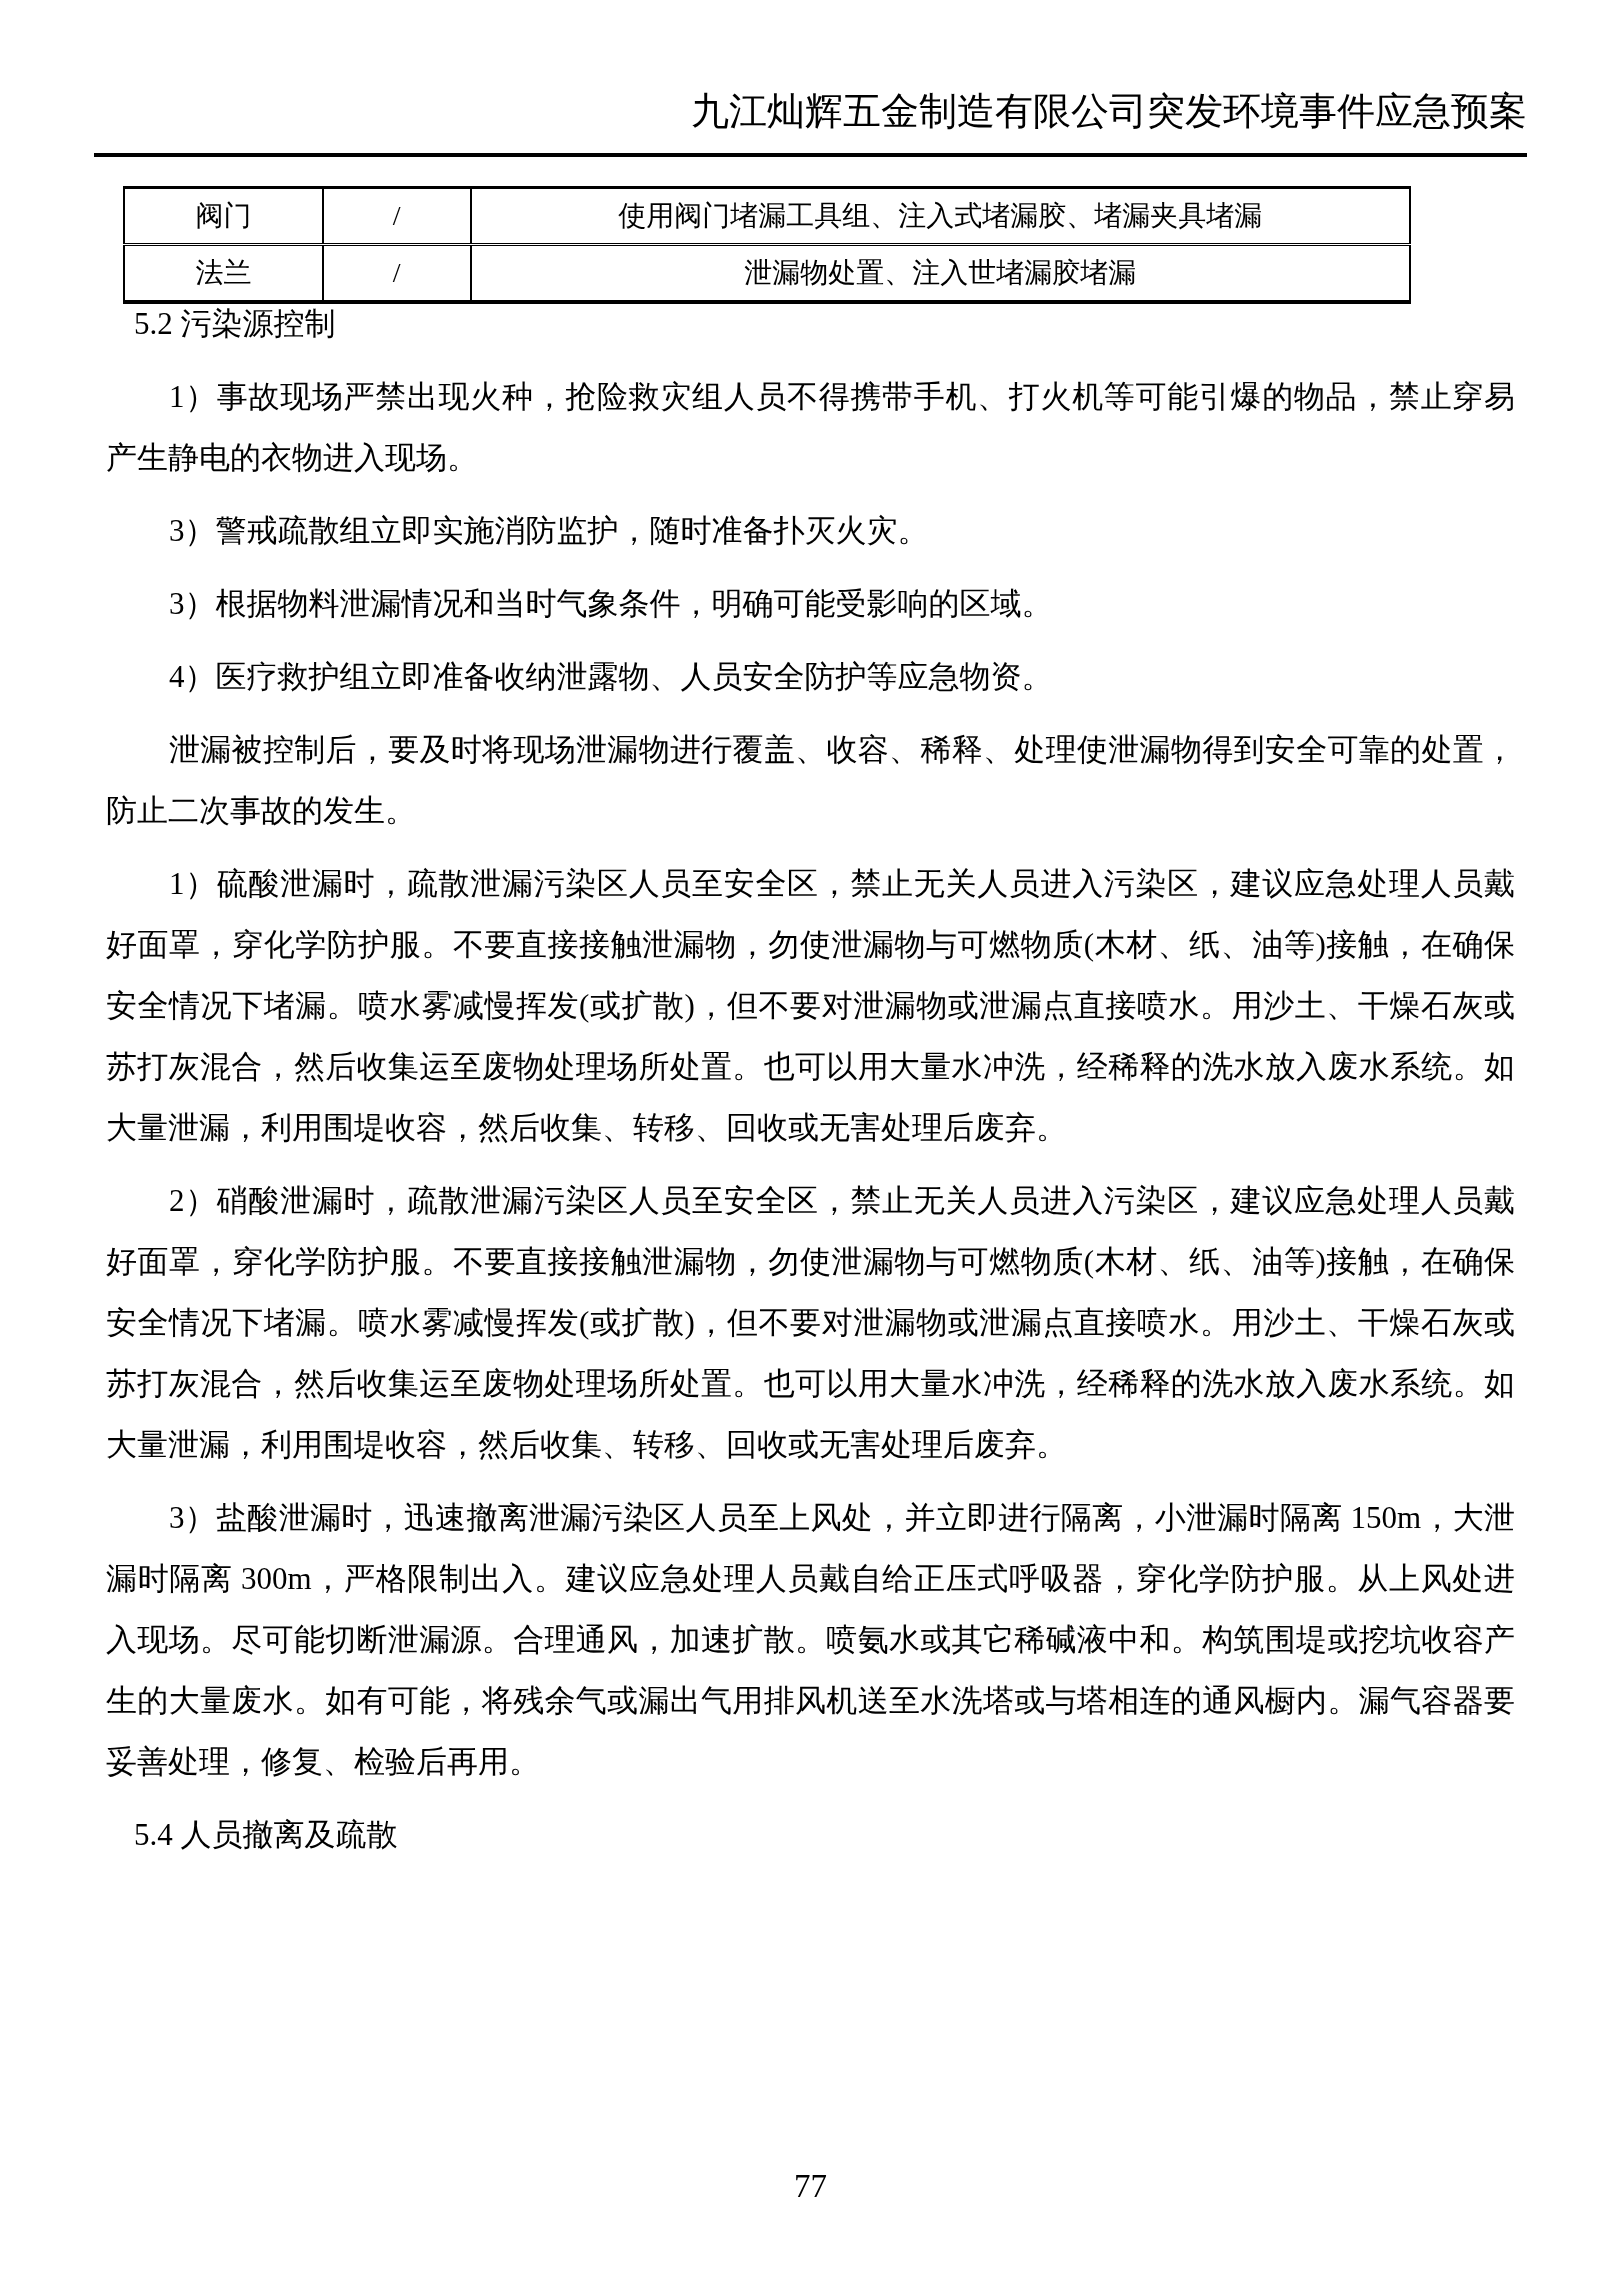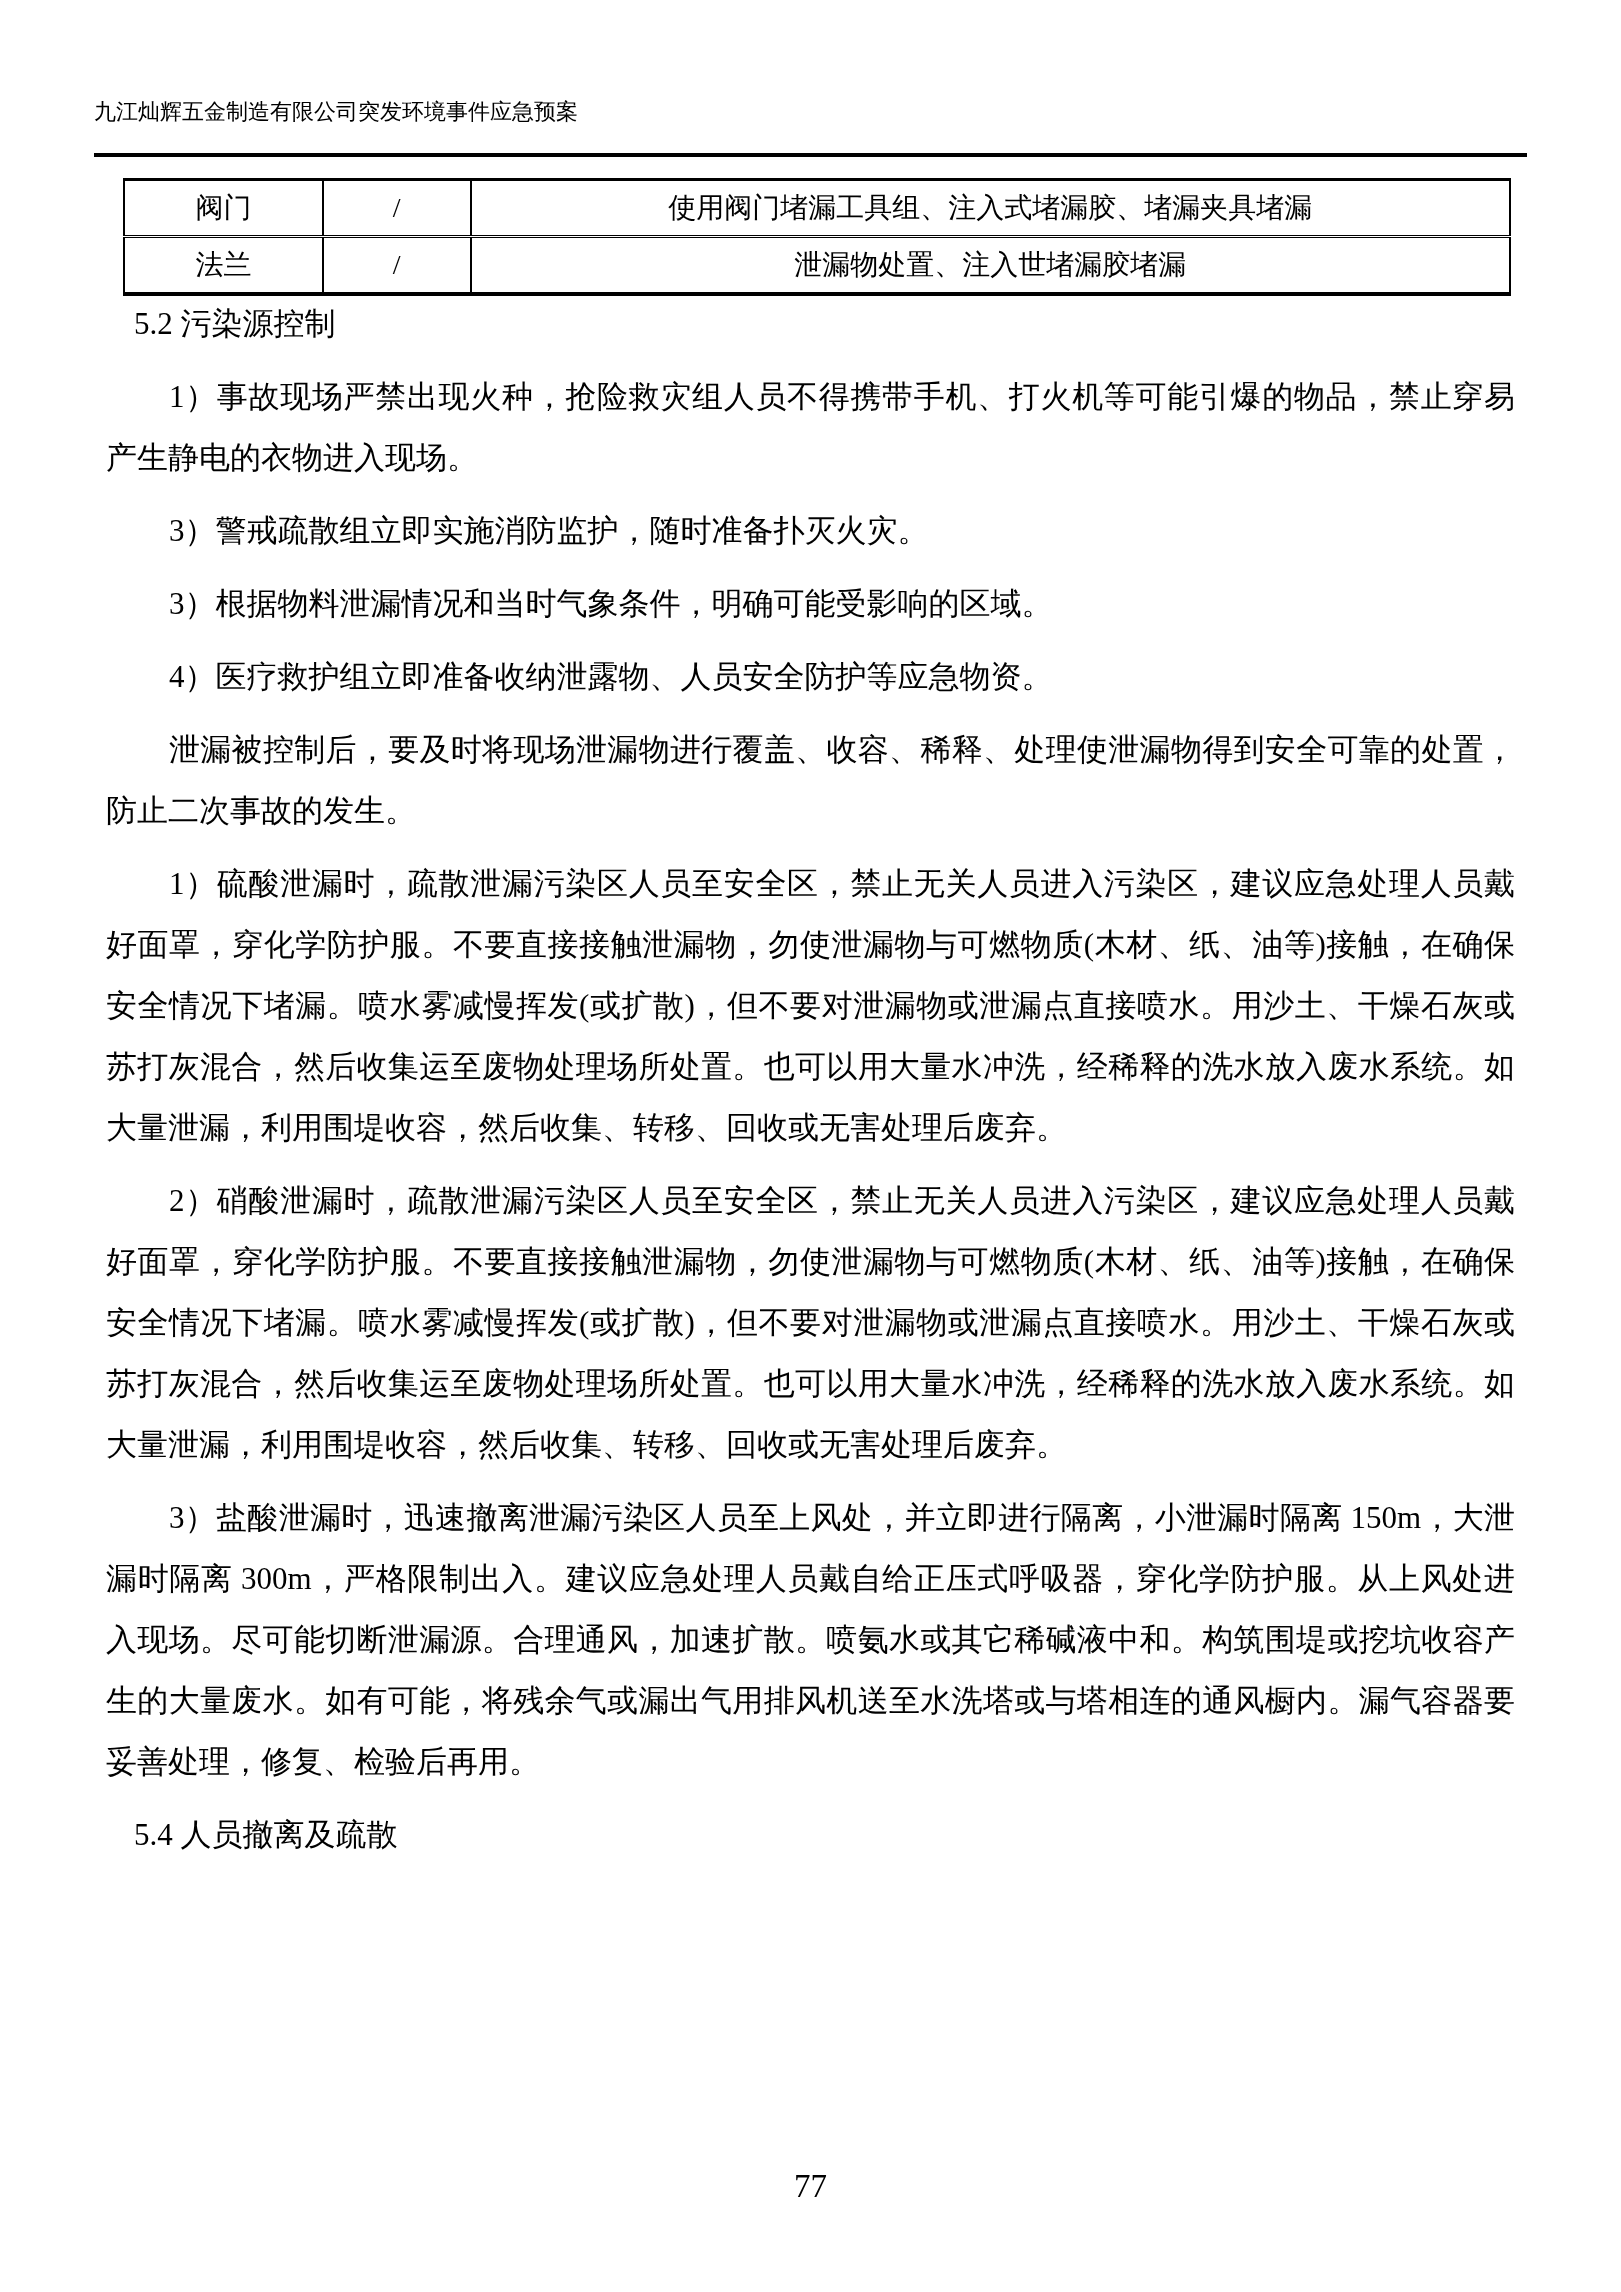--- a/index.html
+++ b/index.html
@@ -11,38 +11,38 @@
     background: #ffffff;
     color: #000;
     font-family: "Liberation Serif", "DejaVu Serif", serif;
     overflow: hidden;
   }
   .header-title {
     position: absolute;
     top: 92px;
     left: 94px;
     width: 1433px;
-    text-align: left;
-    font-size: 22px;
+    text-align: right;
+    font-size: 38px;
     line-height: 39px;
     white-space: nowrap;
   }
   .header-rule {
     position: absolute;
     top: 153px;
     left: 94px;
     width: 1433px;
     height: 3.9px;
     background: #000;
   }
   table.leak-table {
     position: absolute;
-    top: 178px;
+    top: 186px;
     left: 123px;
-    width: 1388px;
+    width: 1288px;
     border-collapse: collapse;
     table-layout: fixed;
     border-top: 3.9px solid #000;
     border-bottom: 4.9px solid #000;
   }
   table.leak-table td {
     border-left: 2px solid #000;
     border-right: 2px solid #000;
     text-align: center;
     vertical-align: middle;

